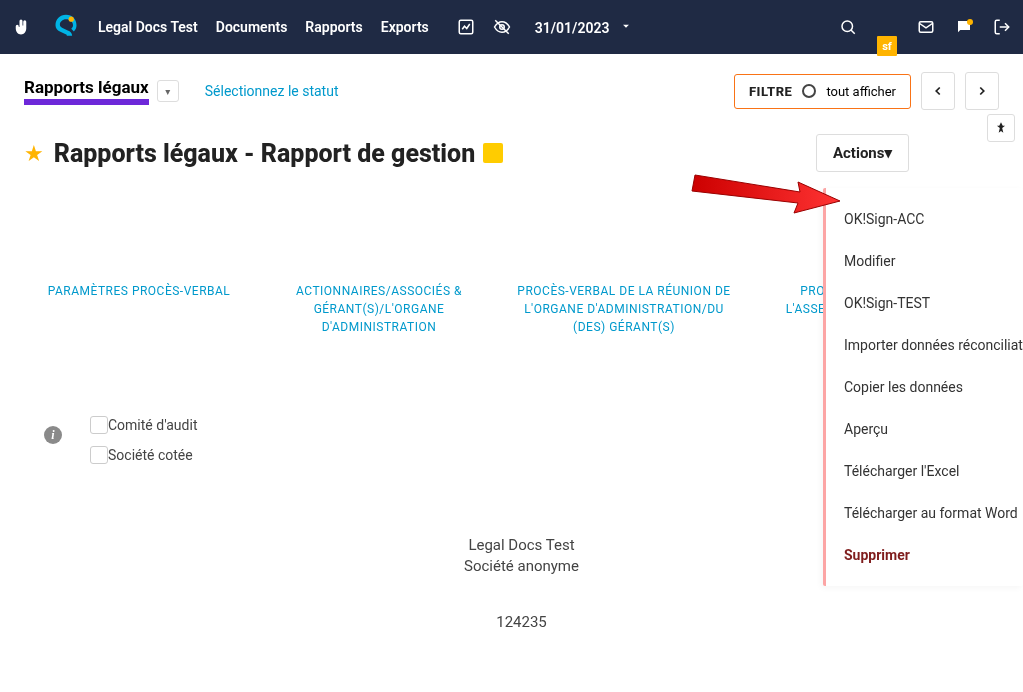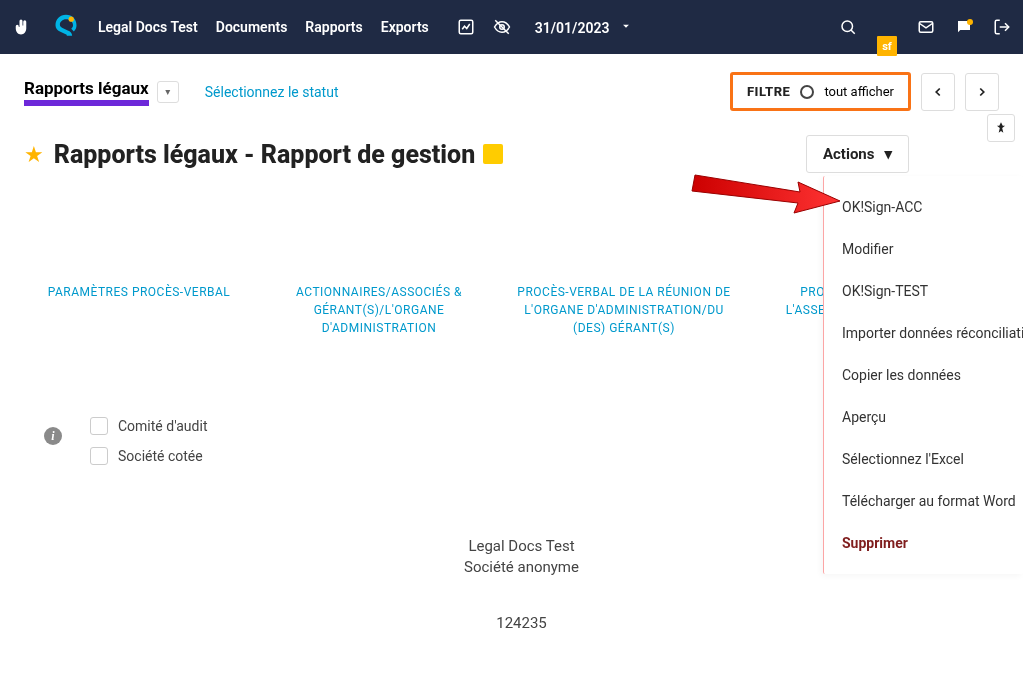--- a/index.html
+++ b/index.html
@@ -51,21 +51,21 @@
   .sub-row { display: flex; align-items: center; padding: 18px 24px 6px 24px; }
   .breadcrumb-title { font-size: 17px; font-weight: 700; border-bottom: 6px solid #6d28d9; display: inline-block; padding-bottom: 2px; }
   .breadcrumb-caret {
     border: 1px solid #ddd; border-radius: 3px; width: 22px; height: 22px;
     display: inline-flex; align-items: center; justify-content: center;
     margin-left: 8px; cursor: pointer; color: #666; font-size: 10px;
   }
   .status-link { color: #0099cc; font-size: 14px; margin-left: 26px; cursor: pointer; }
   .filter-box-wrap { margin-left: auto; display: flex; align-items: center; gap: 10px; }
   .filter-box {
-    border: 3px solid #f97316; border-radius: 3px;
+    border: 1px solid #f97316; border-radius: 3px;
     padding: 9px 14px; display: flex; align-items: center; gap: 10px;
     font-size: 13px;
   }
   .filter-label { font-weight: 800; letter-spacing: 0.5px; color: #222; }
   .filter-circle {
     width: 14px; height: 14px; border: 2px solid #444; border-radius: 50%; display: inline-block;
   }
   .pager-btn {
     border: 1px solid #ddd; border-radius: 3px; width: 34px; height: 38px;
     display: flex; align-items: center; justify-content: center; cursor: pointer;
@@ -73,21 +73,21 @@
   }
 
   
   .title-row { display: flex; align-items: center; padding: 18px 24px 10px 24px; }
   .star { color: #ffb400; font-size: 22px; margin-right: 10px; }
   .page-title { font-size: 25px; font-weight: 800; color: #222; }
   .status-square { background: #ffcc00; width: 20px; height: 20px; border-radius: 2px; margin-left: 8px; display: inline-block; }
   .actions-btn {
     margin-left: auto; margin-right: 90px;
     border: 1px solid #ddd; border-radius: 3px;
-    padding: 9px 16px; display: flex; align-items: center; gap: 10px;
+    padding: 9px 16px; display: flex; align-items: center; gap: 0;
     font-size: 15px; font-weight: 700; color: #222; cursor: pointer;
   }
   .pin-btn {
     position: absolute; right: 8px; top: 114px;
     border: 1px solid #ddd; border-radius: 3px; width: 28px; height: 28px;
     display: flex; align-items: center; justify-content: center; cursor: pointer;
     color: #222;
   }
 
   
@@ -98,46 +98,46 @@
     line-height: 1.5;
     max-width: 230px;
   }
   .tab1 { flex: 0 0 210px; }
   .tab2 { flex: 0 0 190px; }
   .tab3 { flex: 0 0 220px; }
   .tab4 { flex: 0 0 170px; }
 
   
   .content-body { padding: 70px 24px 0 44px; }
-  .check-row { display: flex; align-items: center; gap: 10px; margin-bottom: 12px; }
+  .check-row { display: flex; align-items: center; margin-bottom: 12px; }
   .info-icon {
     background: #8a8a8a; color: #fff; width: 18px; height: 18px; border-radius: 50%;
     display: inline-flex; align-items: center; justify-content: center;
     font-size: 12px; font-weight: 700; font-style: italic; font-family: serif;
     margin-right: 28px;
   }
   .chk {
     width: 18px; height: 18px; border: 1px solid #ccc; border-radius: 3px; display: inline-block;
   }
   .chk-label { font-size: 14px; color: #444; }
   .check-group { margin-left: 0px; }
 
   .centered-block { text-align: center; margin-top: 60px; }
   .company-name { font-size: 15px; color: #444; }
   .company-type { font-size: 15px; color: #444; margin-top: 3px; }
   .company-id { font-size: 15px; color: #444; margin-top: 38px; }
 
   
   .dropdown {
     position: absolute;
-    top: 176px;
+    top: 188px;
     right: 0px;
     width: 200px;
     background: #fff;
-    border-left: 1px solid #fca5a5;
+    border-left: 3px solid #fca5a5;
     box-shadow: -2px 2px 6px rgba(0,0,0,0.04);
     border-radius: 2px;
     padding: 10px 0;
   }
   .dropdown-item {
     padding: 13px 18px;
     font-size: 14px;
     color: #333;
     cursor: pointer;
     white-space: nowrap;
@@ -289,21 +289,21 @@
   </div>
 </div>
 
 <div class="dropdown">
   <div class="dropdown-item">OK!Sign-ACC</div>
   <div class="dropdown-item">Modifier</div>
   <div class="dropdown-item">OK!Sign-TEST</div>
   <div class="dropdown-item">Importer données réconciliation</div>
   <div class="dropdown-item">Copier les données</div>
   <div class="dropdown-item">Aperçu</div>
-  <div class="dropdown-item">Sélectionnez l'Excel</div>
+  <div class="dropdown-item">Télécharger l'Excel</div>
   <div class="dropdown-item">Télécharger au format Word</div>
   <div class="dropdown-item disabled">Supprimer</div>
 </div>
 
 <div class="arrow-wrap">
   <svg viewBox="0 0 160 80" width="160" height="80">
     <defs>
       <linearGradient id="arrG" x1="0" y1="0" x2="1" y2="0">
         <stop offset="0%" stop-color="#c00"></stop>
           <stop offset="100%" stop-color="#f33"></stop>

